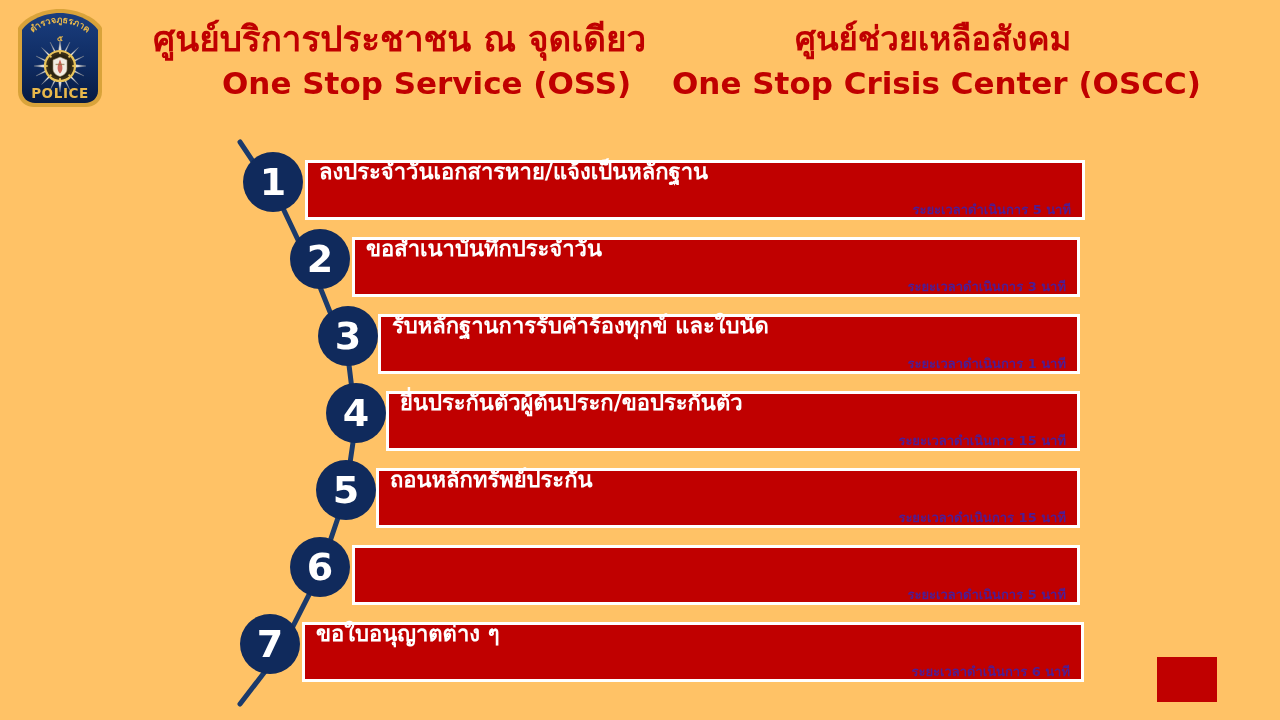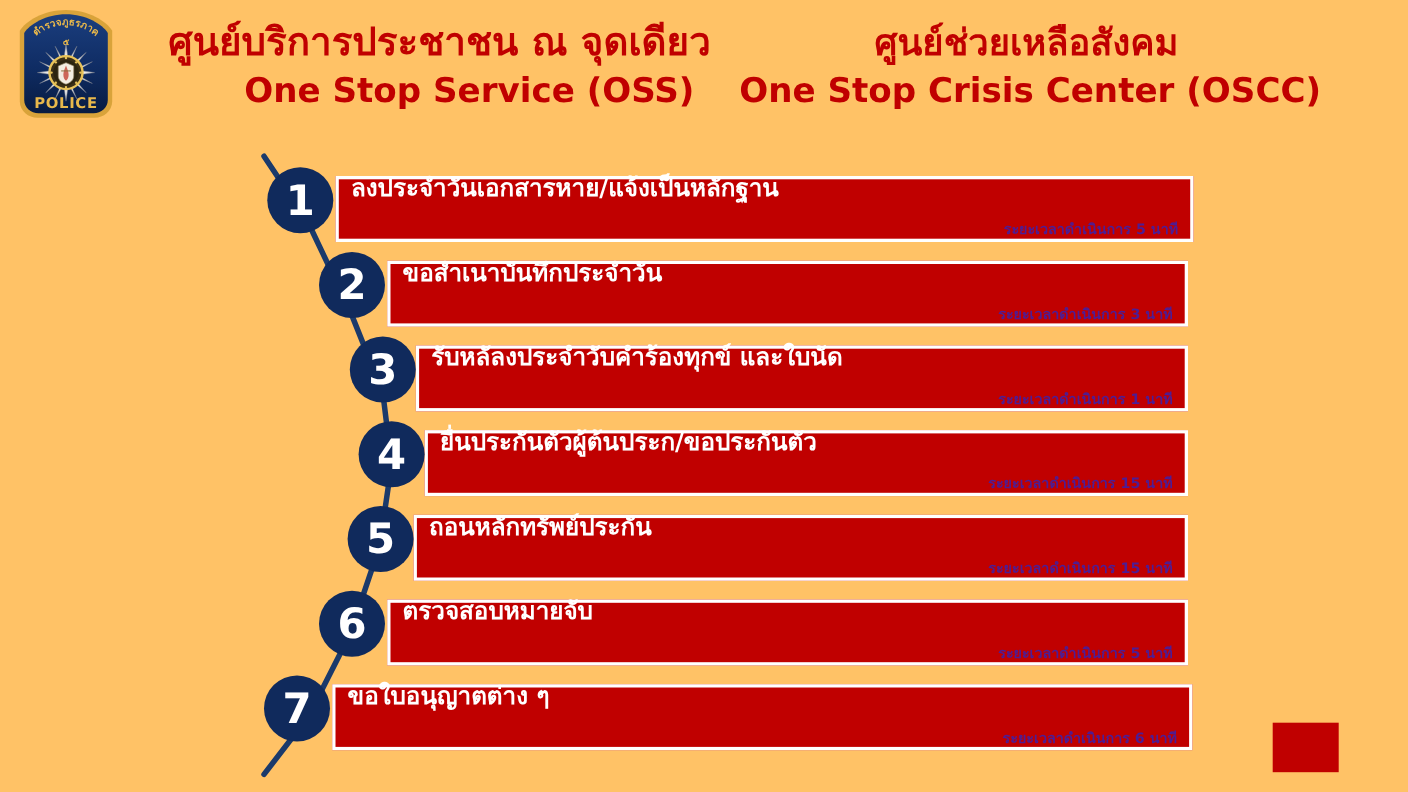--- a/index.html
+++ b/index.html
@@ -237,21 +237,21 @@
       <div class="step" style="left: 0px; top: 107px; width: 1280px;">
         <div class="step-bar" style="left: 352px; width: 728px;"></div>
         <div class="step-label" style="left: 366px;">ขอสำเนาบันทึกประจำวัน</div>
         <div class="step-duration" style="left: 1066px; transform: translateX(-100%); text-align: right;">ระยะเวลาดำเนินการ 3 นาที</div>
         <div class="step-circle" style="left: 290px;">
           <span>2</span>
         </div>
       </div>
       <div class="step" style="left: 0px; top: 184px; width: 1280px;">
         <div class="step-bar" style="left: 378px; width: 702px;"></div>
-        <div class="step-label" style="left: 392px;">รับหลัลงประจำวับคำร้องทุกข์ และใบนัด</div>
+        <div class="step-label" style="left: 392px;">รับหลักฐานการรับคำร้องทุกข์ และใบนัด</div>
         <div class="step-duration" style="left: 1066px; transform: translateX(-100%);">ระยะเวลาดำเนินการ 1 นาที</div>
         <div class="step-circle" style="left: 318px;">
           <span>3</span>
         </div>
       </div>
       <div class="step" style="left: 0px; top: 261px; width: 1280px;">
         <div class="step-bar" style="left: 386px; width: 694px;"></div>
         <div class="step-label" style="left: 400px;">ยื่นประกันตัวผู้ต้นประก/ขอประกันตัว</div>
         <div class="step-duration" style="left: 1066px; transform: translateX(-100%);">ระยะเวลาดำเนินการ 15 นาที</div>
         <div class="step-circle" style="left: 326px;">
@@ -261,21 +261,20 @@
       <div class="step" style="left: 0px; top: 338px; width: 1280px;">
         <div class="step-bar" style="left: 376px; width: 704px;"></div>
         <div class="step-label" style="left: 390px;">ถอนหลักทรัพย์ประกัน</div>
         <div class="step-duration" style="left: 1066px; transform: translateX(-100%);">ระยะเวลาดำเนินการ 15 นาที</div>
         <div class="step-circle" style="left: 316px;">
           <span>5</span>
         </div>
       </div>
       <div class="step" style="left: 0px; top: 415px; width: 1280px;">
         <div class="step-bar" style="left: 352px; width: 728px;"></div>
-        <div class="step-label" style="left: 366px;">ตรวจสอบหมายจับ</div>
         <div class="step-duration" style="left: 1066px; transform: translateX(-100%);">ระยะเวลาดำเนินการ 5 นาที</div>
         <div class="step-circle" style="left: 290px;">
           <span>6</span>
         </div>
       </div>
       <div class="step" style="left: 0px; top: 492px; width: 1280px;">
         <div class="step-bar" style="left: 302px; width: 782px;"></div>
         <div class="step-label" style="left: 316px;">ขอใบอนุญาตต่าง ๆ</div>
         <div class="step-duration" style="left: 1070px; transform: translateX(-100%);">ระยะเวลาดำเนินการ 6 นาที</div>
         <div class="step-circle" style="left: 240px;">

